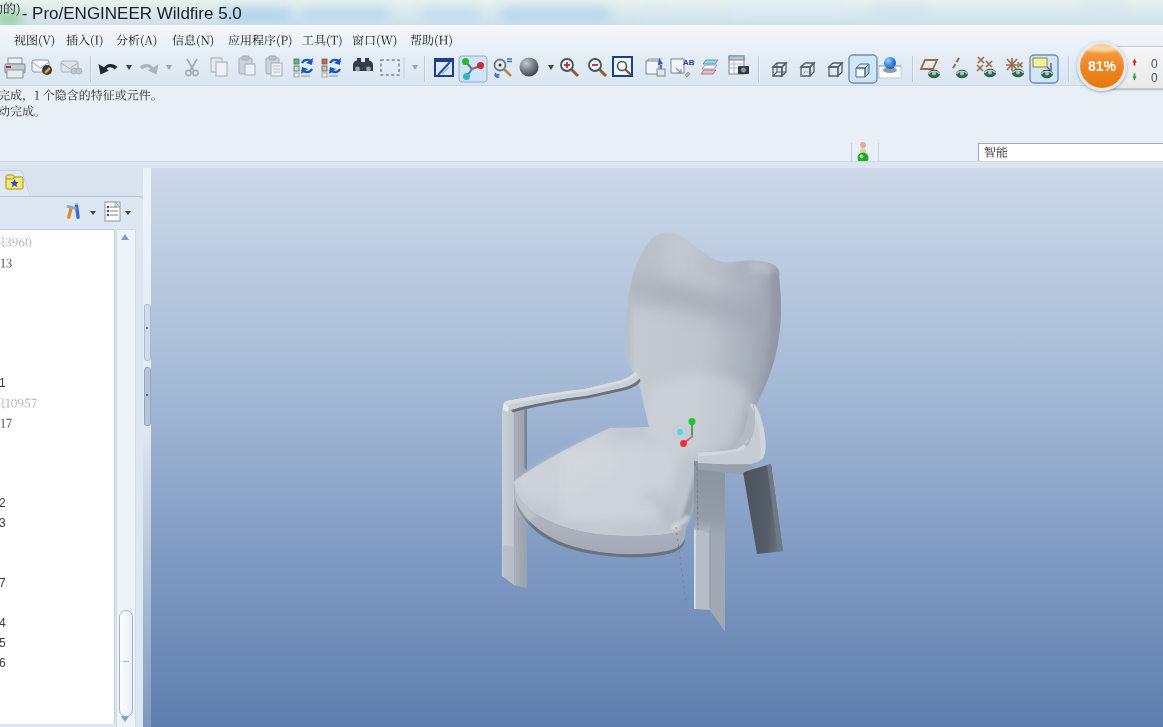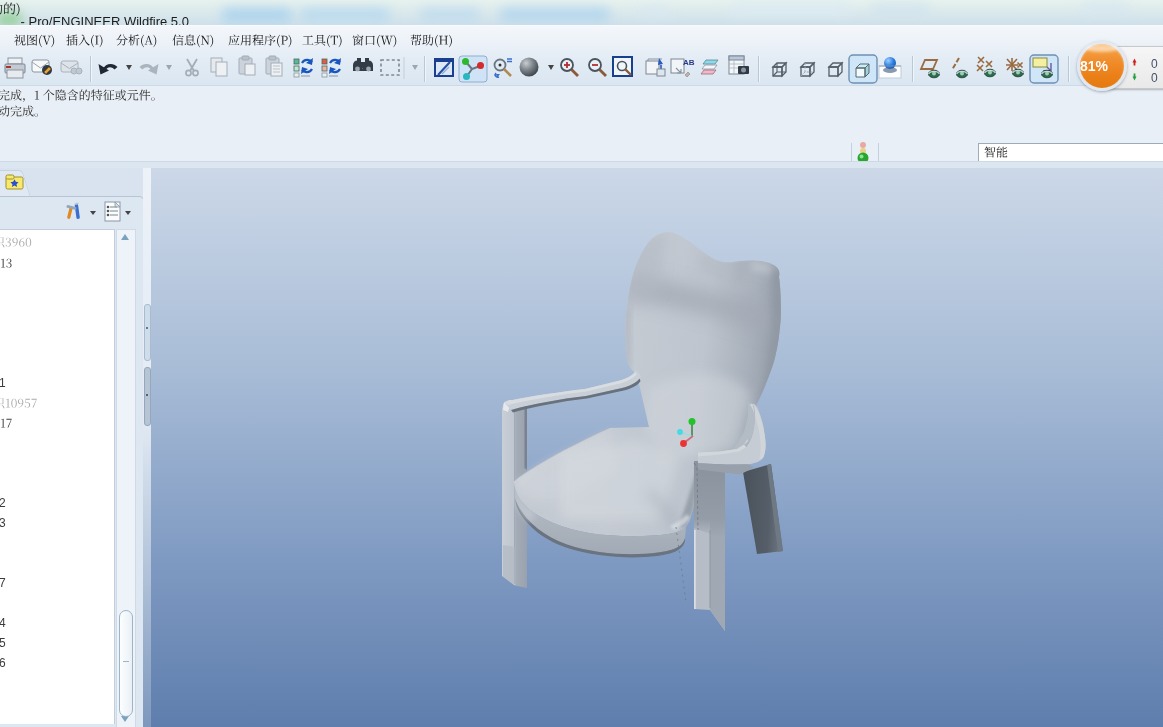--- a/index.html
+++ b/index.html
@@ -43,21 +43,21 @@
   #sash{left:143px;top:168px;width:8px;height:559px;
      background:linear-gradient(#edf2f8 0%,#e2eaf3 45%,#b2c3d9 72%,#7d97bd 100%);}
   
   #vp{left:151px;top:168px;}
   
   #wbar{left:1098px;top:46px;width:80px;height:41px;background:linear-gradient(#f6f6f6,#e9e9e9);
      border:1px solid #c6c8cb;border-radius:7px;box-shadow:0 1px 2px rgba(0,0,0,.25);}
   #wcirc{left:1077px;top:41px;width:50px;height:50px;border-radius:50%;
      background:linear-gradient(#f9a848,#f19233 30%,#ee8520 55%,#e97e15 80%,#e47a12);
      border:3px solid #e3e8ee;box-shadow:0 1px 3px rgba(60,80,110,.45), inset 0 1px 2px rgba(255,255,255,.4);
-     color:#fff;font-size:14px;font-weight:bold;line-height:44px;box-sizing:border-box;}
+     color:#fff;font-size:14px;font-weight:bold;text-align:center;line-height:44px;box-sizing:border-box;}
   #wgloss{left:1086px;top:45px;width:32px;height:7px;border-radius:50%;
      background:rgba(255,255,255,.55);filter:blur(1.5px);}
 </style>
 </head>
 <body>
 
   <div id="titlebar" class="abs">
      <div class="blob" style="left:-4px;top:12px;width:26px;height:14px;background:#7ec87e;"></div>
      <div class="blob" style="left:222px;top:8px;width:70px;height:14px;background:#9ecdee;"></div>
      <div class="blob" style="left:300px;top:8px;width:90px;height:13px;background:#aed5ef;"></div>
@@ -69,21 +69,21 @@
      <div class="blob" style="left:1080px;top:2px;width:50px;height:12px;background:#d5e6f1;"></div>
      <svg class="abs" style="left:-10px;top:2px;overflow:visible" width="32" height="16">
       <g transform="translate(0,11.4)">
         <g fill="#1c1c1c">
           <path transform="translate(0.0,0) scale(0.013000,-0.013000)" d="M429 556 383 498H36L44 468H488C502 468 511 473 514 484C481 515 429 556 429 556ZM377 777 331 719H84L92 689H436C450 689 460 694 462 705C429 736 377 777 377 777ZM334 345 320 339C347 293 374 230 389 169C279 153 175 139 106 132C171 211 244 329 284 413C305 411 317 421 320 431L217 467C195 379 129 217 76 148C69 142 48 138 48 138L88 39C97 43 105 50 112 62C222 90 322 122 394 145C398 123 401 101 400 80C465 12 534 183 334 345ZM727 826 625 837C625 756 626 678 624 604H448L457 575H623C616 310 573 93 350 -69L364 -85C631 75 678 302 688 575H857C850 245 835 55 802 21C792 11 784 9 765 9C745 9 686 14 648 18L647 -1C682 -6 717 -16 730 -26C743 -37 746 -55 746 -75C787 -75 825 -62 851 -30C896 21 913 208 920 567C942 569 954 574 962 583L885 646L847 604H688L691 798C716 802 724 811 727 826Z"></path>
           <path transform="translate(13.0,0) scale(0.013000,-0.013000)" d="M545 455 534 448C584 395 644 308 655 240C728 184 786 347 545 455ZM333 813 228 837C219 784 202 712 190 661H157L90 693V-47H101C129 -47 152 -32 152 -24V58H361V-18H370C393 -18 423 -1 424 6V619C444 623 461 631 467 639L388 701L351 661H224C247 701 276 753 296 792C316 792 329 799 333 813ZM361 631V381H152V631ZM152 352H361V87H152ZM706 807 603 837C570 683 507 530 443 431L457 421C512 476 561 549 603 632H847C840 290 825 62 788 25C777 14 769 11 749 11C726 11 654 18 608 23L607 5C648 -2 691 -14 706 -25C721 -36 726 -55 726 -76C774 -76 814 -62 841 -28C889 30 906 253 913 623C936 625 948 630 956 639L877 706L836 661H617C636 701 653 744 668 787C690 786 702 796 706 807Z"></path>
           <path transform="translate(26.0,0) scale(0.013000,-0.013000)" d="M203 302C203 116 163 -15 30 -198L49 -215C200 -60 273 102 273 302C273 503 200 664 49 819L30 803C160 621 203 489 203 302Z"></path>
         </g>
       </g>
     </svg>
-    <div class="abs" style="left:17px;top:14px;font-size:13px;color:#1c1c1c;white-space:nowrap;">&nbsp;- Pro/ENGINEER Wildfire 5.0</div>
+    <div class="abs" style="left:17px;top:4px;font-size:17px;color:#1c1c1c;white-space:nowrap;">&nbsp;- Pro/ENGINEER Wildfire 5.0</div>
   </div>
 
   <div id="menubar" class="abs">
     <svg class="abs" style="left:14px;top:8px;overflow:visible" width="43" height="15">
       <g transform="translate(0,10.6)">
         <g fill="#1a1a1a">
           <path transform="translate(0.0,0) scale(0.012000,-0.012000)" d="M765 310 676 321V10C676 -33 688 -48 751 -48H827C942 -48 970 -36 970 -8C970 3 966 11 946 18L944 152H930C920 96 910 38 904 22C900 13 897 11 888 10C879 9 857 9 828 9H764C738 9 735 12 735 26V287C754 289 764 298 765 310ZM722 633 623 643C622 316 636 90 319 -60L331 -77C691 64 682 291 687 606C710 609 719 619 722 633ZM441 795V229H450C482 229 501 244 501 249V737H812V241H822C851 241 874 256 874 261V729C895 732 907 738 914 745L841 803L808 763H513ZM157 834 146 827C180 792 220 732 229 685C291 635 352 763 157 834ZM258 -52V380C291 344 325 295 337 256C396 215 442 332 258 406V422C299 477 333 534 357 587C381 589 393 590 402 598L329 669L285 628H46L55 598H287C238 470 130 311 21 213L34 201C90 240 146 290 195 346V-77H205C236 -77 258 -59 258 -52Z"></path>
           <path transform="translate(12.0,0) scale(0.012000,-0.012000)" d="M417 323 413 307C493 285 559 246 587 219C649 202 667 326 417 323ZM315 195 311 179C465 145 597 84 654 42C732 24 743 177 315 195ZM822 750V20H175V750ZM175 -51V-9H822V-72H832C856 -72 887 -53 888 -47V738C908 742 925 748 932 757L850 822L812 779H181L110 814V-77H122C152 -77 175 -61 175 -51ZM470 704 379 741C352 646 293 527 221 445L231 432C279 470 323 517 360 566C387 516 423 472 466 435C391 375 300 324 202 288L211 273C323 304 421 349 504 405C573 355 655 318 747 292C755 322 774 342 800 346L801 358C712 374 625 401 550 439C610 487 660 540 698 599C723 600 733 602 741 610L671 675L627 635H405C417 655 427 675 435 694C454 692 466 694 470 704ZM373 585 388 606H621C591 557 551 509 503 466C450 499 405 539 373 585Z"></path>
           <path transform="translate(24.0,0) scale(0.012000,-0.012000)" d="M163 302C163 489 202 620 335 803L316 819C164 664 92 503 92 302C92 102 164 -59 316 -215L335 -198C204 -16 163 116 163 302Z"></path>
           <path transform="translate(28.4,0) scale(0.012000,-0.012000)" d="M461 698 571 688 381 100 185 689 298 698V728H5V698L91 691L335 -7H382L615 689L706 699V728H461Z"></path>

